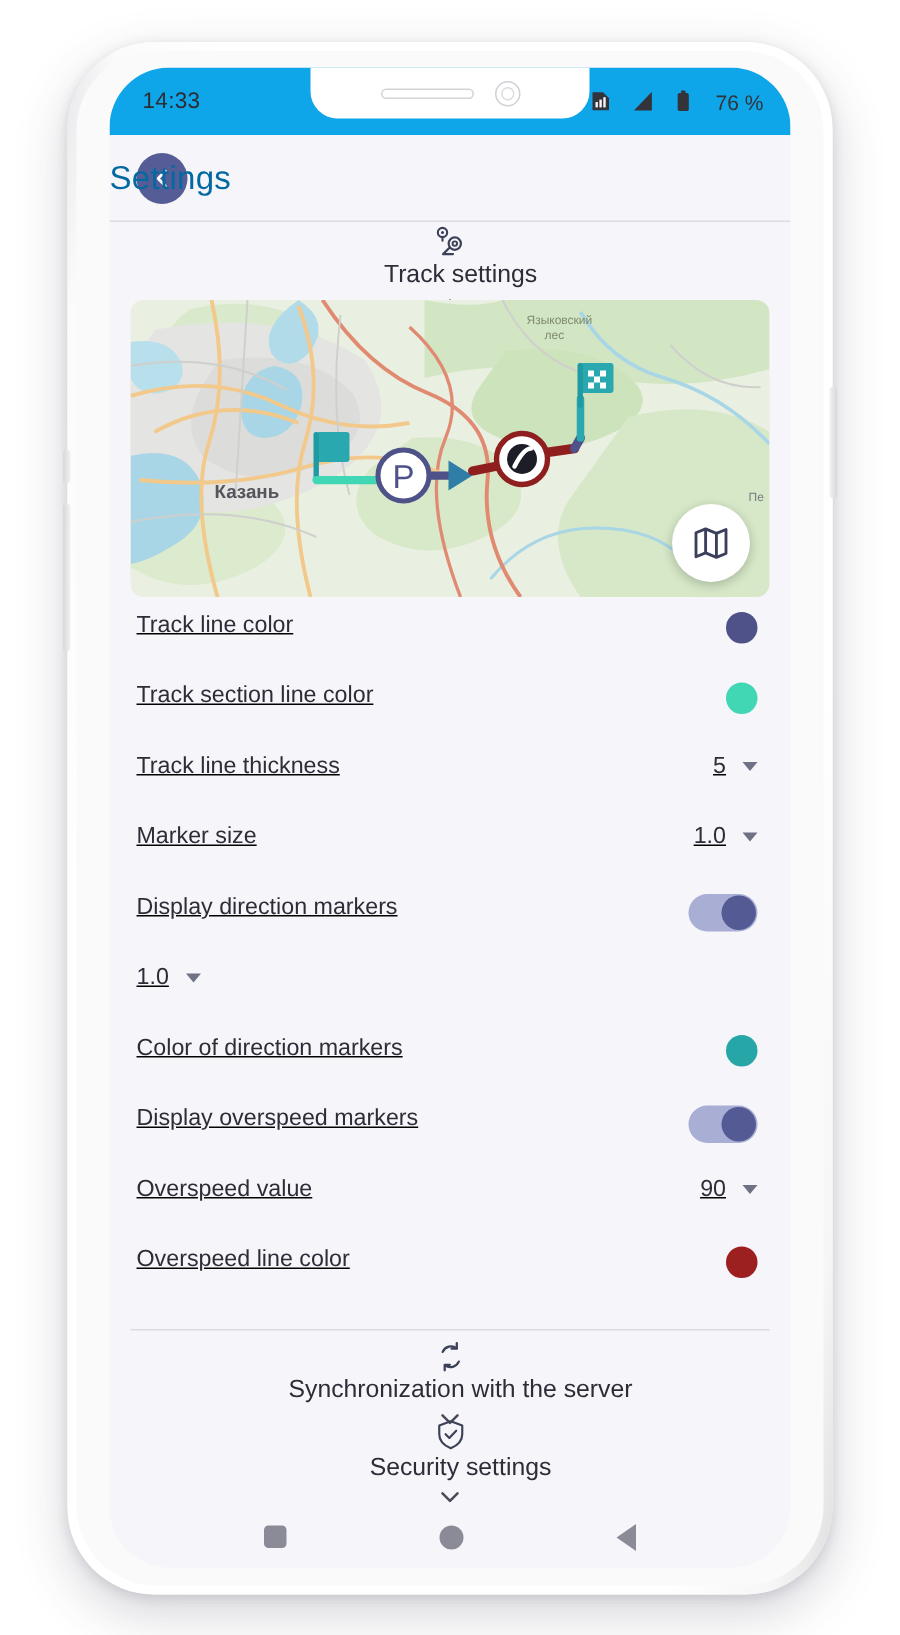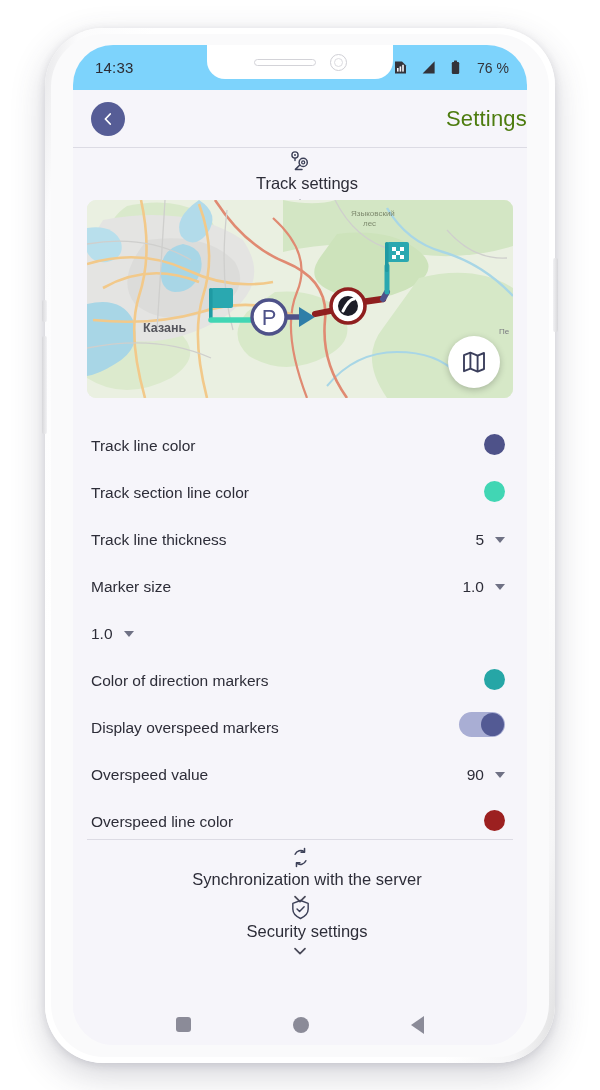--- a/index.html
+++ b/index.html
@@ -65,21 +65,21 @@
     height: 1000px;
     border-radius: 40px;
     overflow: hidden;
     background: #f6f5fa;
   }
 
   
   .status-bar {
     position: relative;
     height: 45px;
-    background: #7dd3fc;
+    background: #0ea5e9;
     display: flex;
     align-items: center;
     justify-content: space-between;
     padding: 0 18px 0 22px;
     box-sizing: border-box;
   }
   .status-time {
     font-size: 15px;
     color: #2c2c33;
     letter-spacing: .2px;
@@ -157,23 +157,23 @@
     background: #565d96;
     display: flex;
     align-items: center;
     justify-content: center;
     flex: none;
     cursor: pointer;
   }
   .page-title {
     position: absolute;
     left: 0; right: 0;
-    text-align: right;
+    text-align: left;
     font-size: 22px;
-    color: #4d7c0f;
+    color: #0369a1;
     letter-spacing: .2px;
     pointer-events: none;
   }
 
   
   .content {
     height: 856px;
     background: #f6f5fa;
     overflow: hidden;
     position: relative;
@@ -234,25 +234,26 @@
     align-items: center;
     justify-content: center;
     cursor: pointer;
     color: #3b3f5c;
   }
 
   
   .rows { padding: 0 2px; }
   .row {
     display: flex;
-    align-items: flex-end;
+    align-items: flex-start;
     height: 47px;
     padding: 0 20px 0 16px;
     box-sizing: border-box;
     cursor: pointer;
+    text-decoration: underline;
   }
   .row-label {
     flex: 1;
     font-size: 15.5px;
     color: #2d2d38;
   }
   .swatch {
     width: 21px;
     height: 21px;
     border-radius: 50%;
@@ -521,20 +522,26 @@
         </div>
 
         <div class="row">
           <span class="row-label">Marker size</span>
           <span class="value-box">
             <span class="value-text">1.0</span>
             <span class="caret"></span>
           </span>
         </div>
 
+        <div class="row">
+          <span class="row-label">Display direction markers</span>
+          <span class="toggle" style="background: rgb(169, 174, 212);">
+            <span class="knob" style="background: rgb(83, 90, 148);"></span>
+          </span>
+        </div>
 
         <div class="row">
           <span class="value-box">
             <span class="value-text">1.0</span>
             <span class="caret"></span>
           </span>
         </div>
 
         <div class="row">
           <span class="row-label">Color of direction markers</span>

